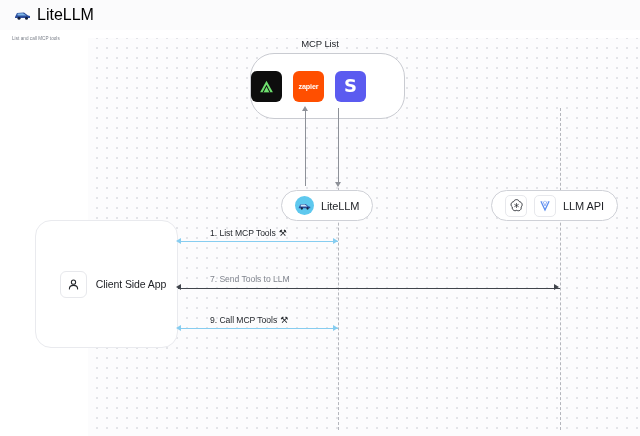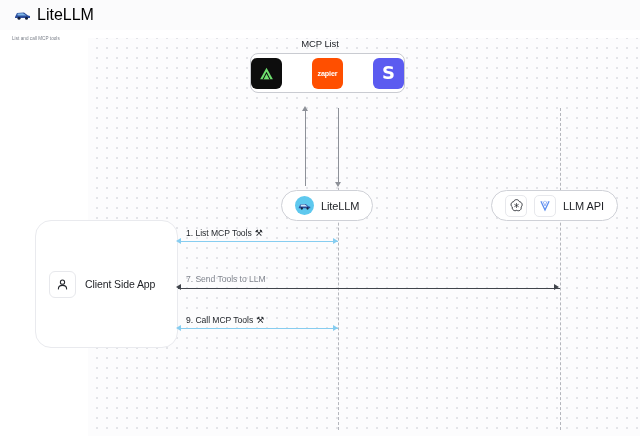--- a/index.html
+++ b/index.html
@@ -101,28 +101,28 @@
     left: 0; top: 8px;
     width: 640px;
     text-align: center;
     font-size: 9.5px;
     color: #23262b;
     letter-spacing: -0.1px;
   }
   #mcp-tools-box {
     position: absolute;
     left: 250px; top: 23px;
-    width: 155px; height: 40px;
+    width: 155px; height: 66px;
     box-sizing: border-box;
     border: 1.1px solid #c9cbd1;
-    border-radius: 8px;
-    background: #ffffff;
-    display: flex;
-    align-items: center;
-    justify-content: space-between;
+    border-radius: 24px;
+    background: #ffffff;
+    display: flex;
+    align-items: center;
+    justify-content: flex-start;
     gap: 11px;
   }
   .tool-icon {
     width: 31px; height: 31px;
     border-radius: 6px;
     display: flex;
     align-items: center;
     justify-content: center;
     flex: none;
     overflow: hidden;
@@ -187,20 +187,21 @@
     left: 35px; top: 190px;
     width: 143px; height: 128px;
     box-sizing: border-box;
     background: #ffffff;
     border: 1px solid #e9eaee;
     border-radius: 16px;
     display: flex;
     align-items: center;
     padding-left: 13px;
     gap: 9px;
+    justify-content: center;
   }
   #client-icon-box {
     width: 25px; height: 25px;
     border-radius: 6px;
     background: #ffffff;
     border: 1px solid #e7e8ec;
     display: flex; align-items: center; justify-content: center;
     flex: none;
   }
   #client-card-label {
@@ -212,20 +213,21 @@
 
   
   .msg-label {
     position: absolute;
     font-size: 8.6px;
     letter-spacing: -0.05px;
     white-space: nowrap;
     display: flex;
     align-items: center;
     gap: 3px;
+    margin-left: 24px;
   }
   .msg-label.blue { color: #1f2328; }
   .msg-label.gray { color: #80858e; }
   .tools-glyph { font-size: 9px; line-height: 1; color: #1f2328; }
 
   .msg-line {
     position: absolute;
     height: 0;
   }
   .msg-line.blue { border-top: 1.4px solid #86cdf0; }

